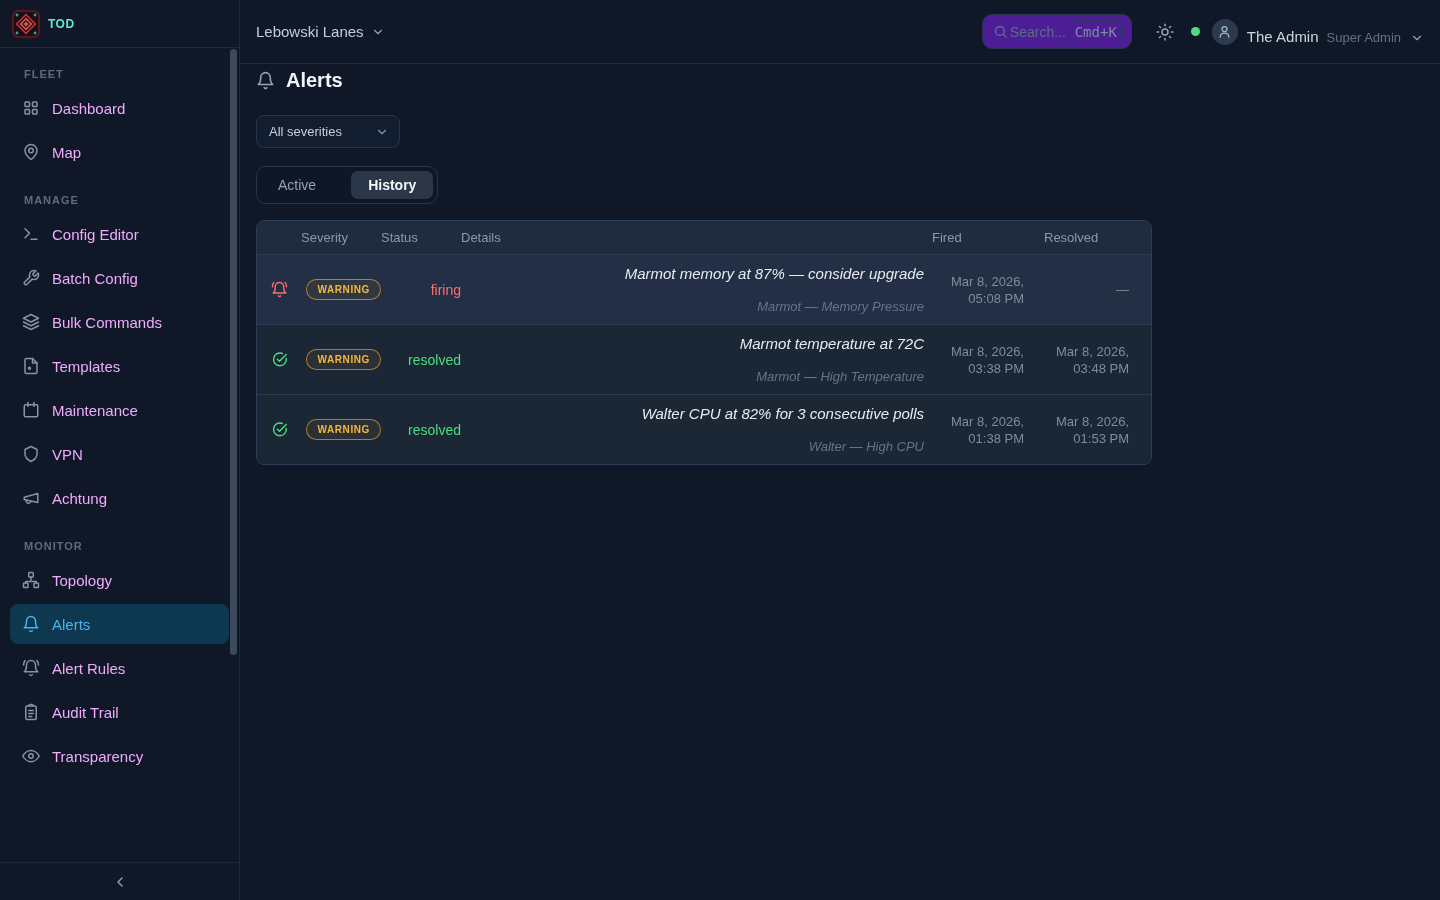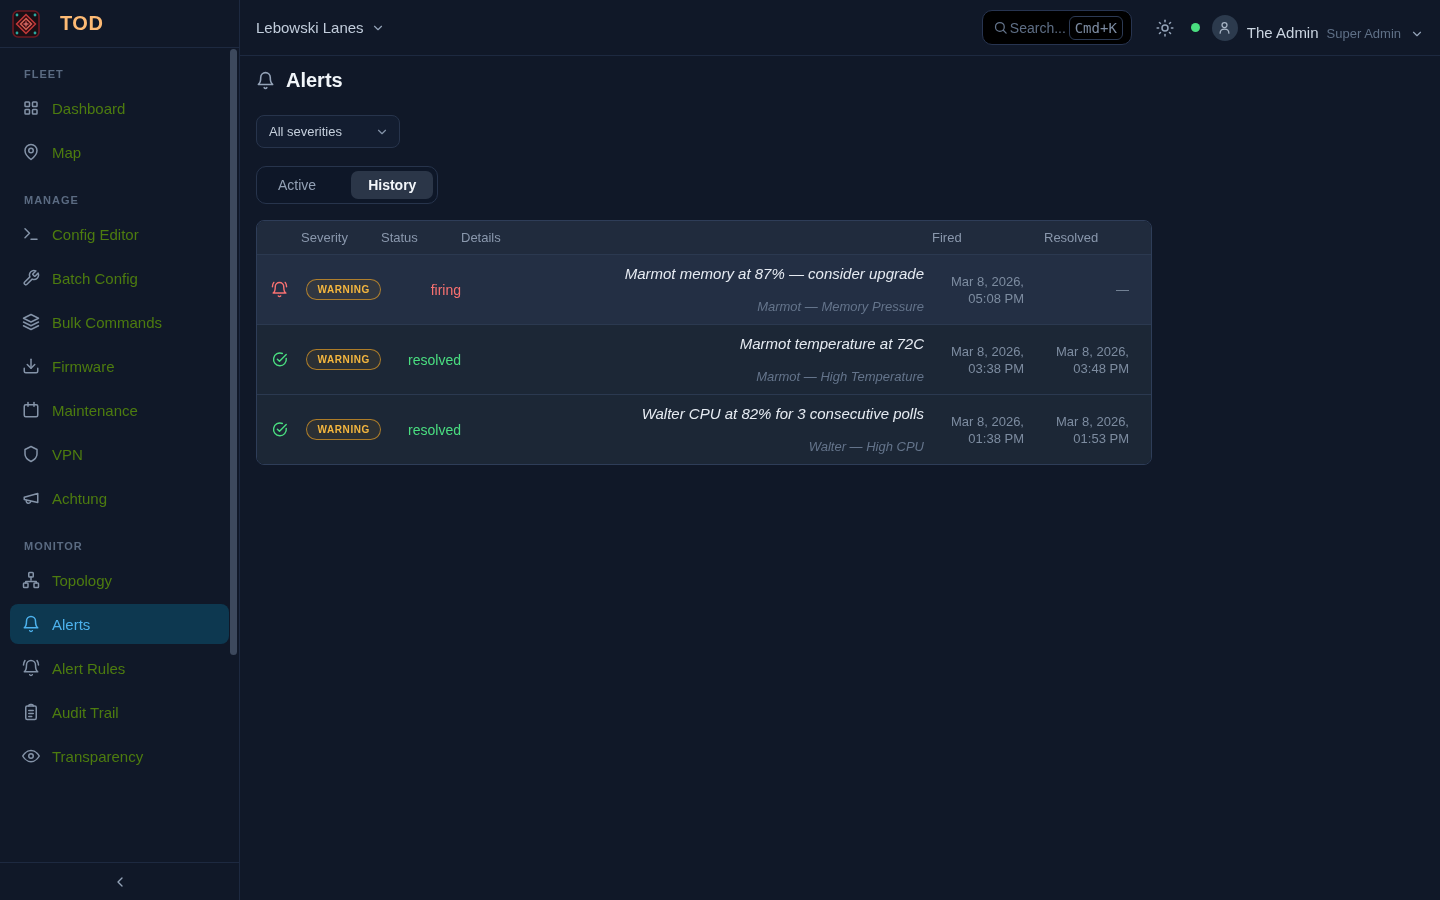--- a/index.html
+++ b/index.html
@@ -6,45 +6,45 @@
   html,body { width:1440px; height:900px; background:#101828; overflow:hidden;
     font-family:"Liberation Sans", sans-serif; color:#cbd5e1; }
   svg { display:block; }
 
   
   .sidebar { position:absolute; left:0; top:0; width:240px; height:900px;
     background:#101828; border-right:1px solid #1d2940; }
   .logo-row { height:48px; display:flex; align-items:center; padding-left:12px;
     border-bottom:1px solid #1d2940; }
   .logo-box { width:28px; height:28px; }
-  .brand-name { margin-left:20px; font-size:20px; font-weight:bold; color:#fdba74; letter-spacing:.5px; }
+  .brand-name { margin-left:8px; font-size:12px; font-weight:bold; color:#5eead4; letter-spacing:.5px; }
 
   .nav { padding:20px 10px 0 10px; }
   .nav-section-label { font-size:11px; font-weight:bold; letter-spacing:1px; color:#5b6b82;
     margin:0 0 8px 14px; }
   .nav-gap { height:18px; }
   .nav-item { display:flex; align-items:center; gap:12px; height:40px; padding:0 12px;
-    margin-bottom:4px; border-radius:8px; color:#4d7c0f; font-size:15px; cursor:pointer; }
+    margin-bottom:4px; border-radius:8px; color:#f0abfc; font-size:15px; cursor:pointer; }
   .nav-item .ni { color:#8493a8; flex:0 0 auto; }
   .nav-item.active { background:#0d3850; color:#4db2ed; }
   .nav-item.active .ni { color:#4db2ed; }
 
   .sb-scrollbar { position:absolute; top:49px; right:2px; width:7px; height:606px;
     background:#3d495d; border-radius:4px; }
   .collapse-row { position:absolute; bottom:0; left:0; width:239px; height:38px;
     border-top:1px solid #1d2940; display:flex; align-items:center; justify-content:center;
     color:#94a3b8; cursor:pointer; }
 
   
-  .topbar { position:absolute; left:240px; top:0; right:0; height:56px;
+  .topbar { position:absolute; left:240px; top:0; right:0; height:64px;
     border-bottom:1px solid #1d2940; display:flex; align-items:center; padding:0 16px; }
   .tenant { display:flex; align-items:center; gap:7px; font-size:15px; color:#c2cddc; cursor:pointer; }
   .topbar-right { margin-left:auto; display:flex; align-items:center; }
   .searchbox { display:flex; align-items:center; gap:2px; width:150px; height:35px;
-    border:1px solid #273450; background:#000000; border-radius:10px; padding:0 8px 0 10px; }
+    border:1px solid #273450; background:#4c1d95; border-radius:10px; padding:0 8px 0 10px; }
   .searchbox input { flex:1; min-width:0; background:transparent; border:none; outline:none;
     color:#cbd5e1; font-size:14px; font-family:"Liberation Sans", sans-serif; }
   .searchbox input::placeholder { color:#5e6e85; }
   .kbd { font-family:"DejaVu Sans Mono", monospace; font-size:14px; color:#7c8ba1;
     border:1px solid #2c3a54; border-radius:6px; padding:3px 5px; white-space:nowrap; }
   .theme-toggle { margin-left:24px; color:#94a3b8; cursor:pointer; }
   .presence-dot { width:9px; height:9px; border-radius:50%; background:#4ade80; margin-left:17px; }
   .user-menu { display:flex; align-items:flex-end; margin-left:12px; cursor:pointer; }
   .avatar { width:26px; height:26px; border-radius:50%; background:#2c3a4d; color:#a9b6c6;
     display:flex; align-items:center; justify-content:center; }
@@ -162,26 +162,26 @@
             <polygon points="12 2 2 7 12 12 22 7 12 2"></polygon>
             <polyline points="2 12 12 17 22 12"></polyline>
             <polyline points="2 17 12 22 22 17"></polyline>
           </svg>
         </span>
       <span>Bulk Commands</span>
     </div>
     <div class="nav-item">
       <span class="ni">
           <svg width="18" height="18" viewBox="0 0 24 24" fill="none" stroke="currentColor" stroke-width="2" stroke-linecap="round" stroke-linejoin="round">
-            <path d="M21 15v4a2 2 0 0 1-2 2H5a2 2 0 0 1-2-2v-4"></path>
-            <polyline points="7 10 12 15 17 10"></polyline>
-            <line x1="12" y1="15" x2="12" y2="3"></line>
-          </svg>
-        </span>
-      <span>Firmware</span>
+            <path d="M14 2H6a2 2 0 0 0-2 2v16a2 2 0 0 0 2 2h12a2 2 0 0 0 2-2V8z"></path>
+            <polyline points="14 2 14 8 20 8"></polyline>
+            <circle cx="10" cy="15" r="1.4"></circle>
+          </svg>
+        </span>
+      <span>Templates</span>
     </div>
     <div class="nav-item">
       <span class="ni">
           <svg width="18" height="18" viewBox="0 0 24 24" fill="none" stroke="currentColor" stroke-width="2" stroke-linecap="round" stroke-linejoin="round">
             <rect x="3" y="5" width="18" height="16" rx="2"></rect>
             <line x1="16" y1="2" x2="16" y2="7"></line>
             <line x1="8" y1="2" x2="8" y2="7"></line>
           </svg>
         </span>
       <span>Maintenance</span>

